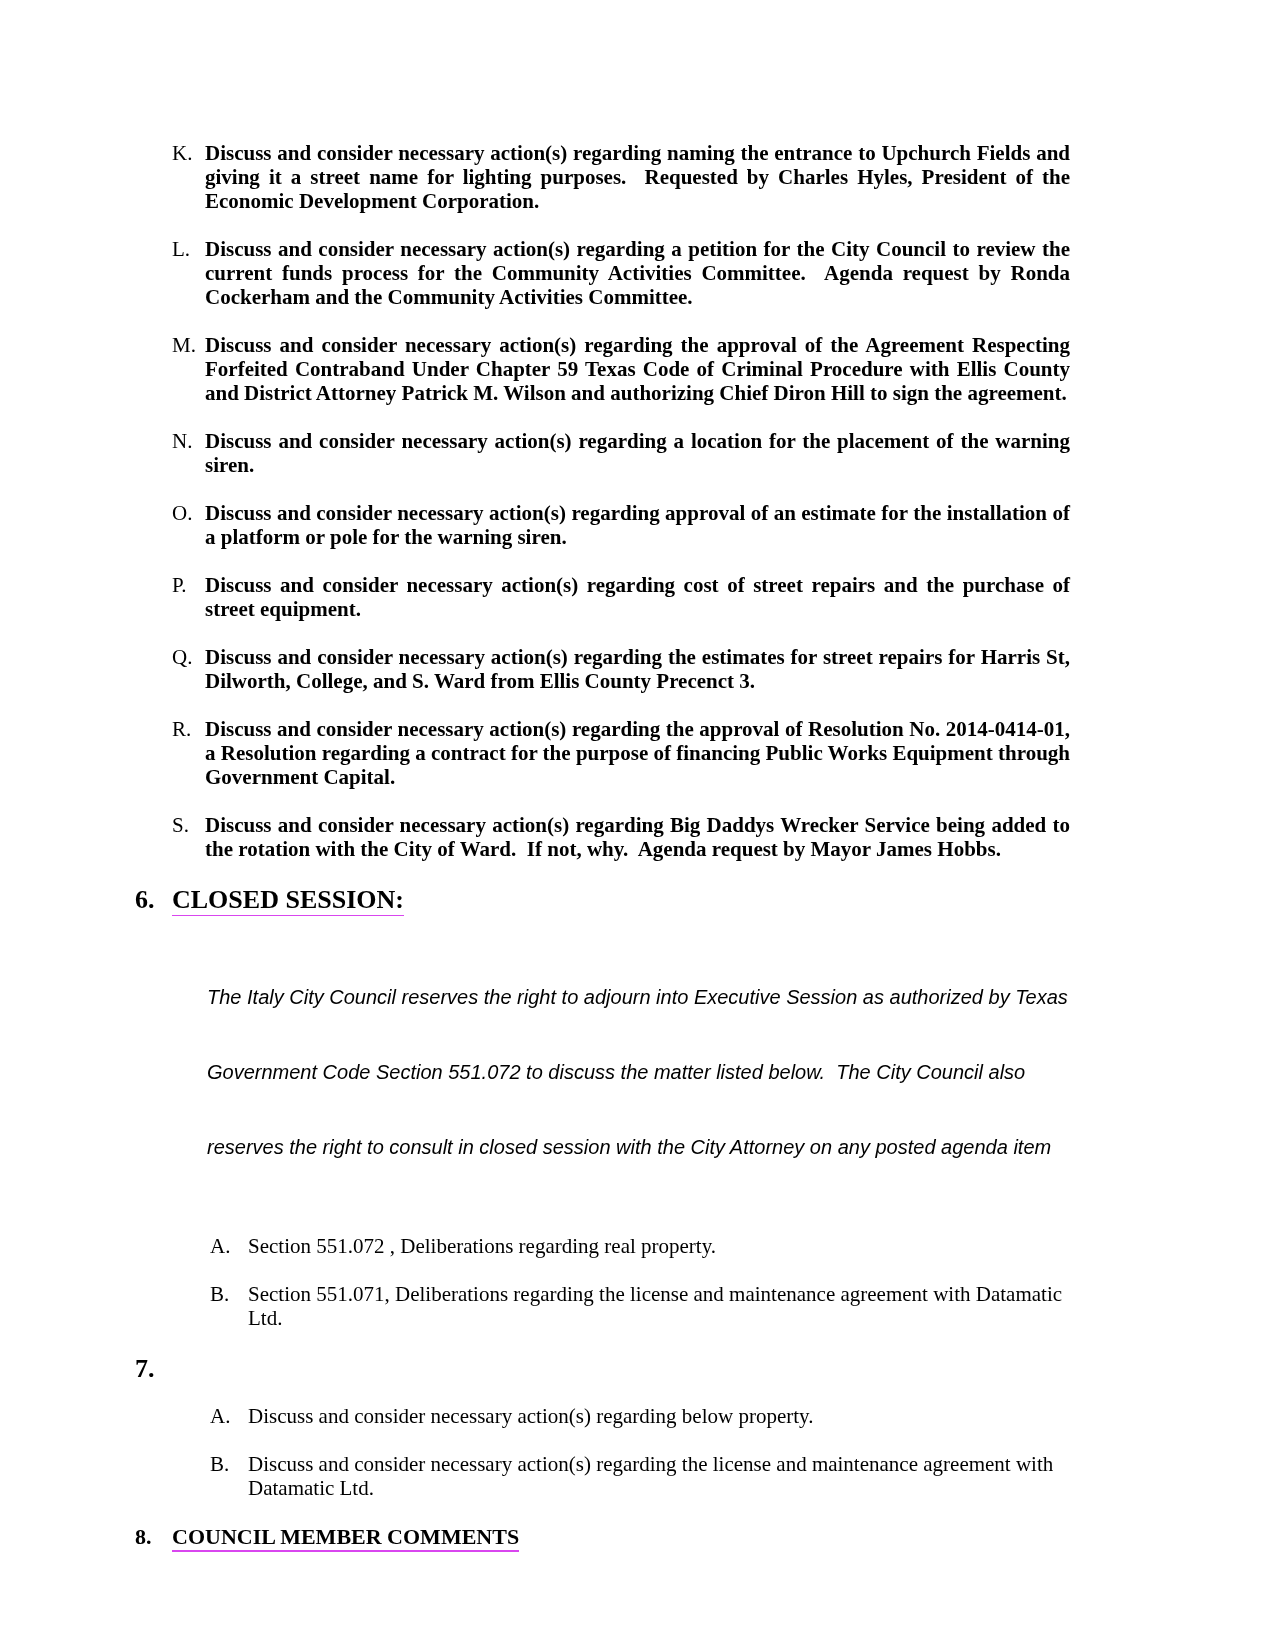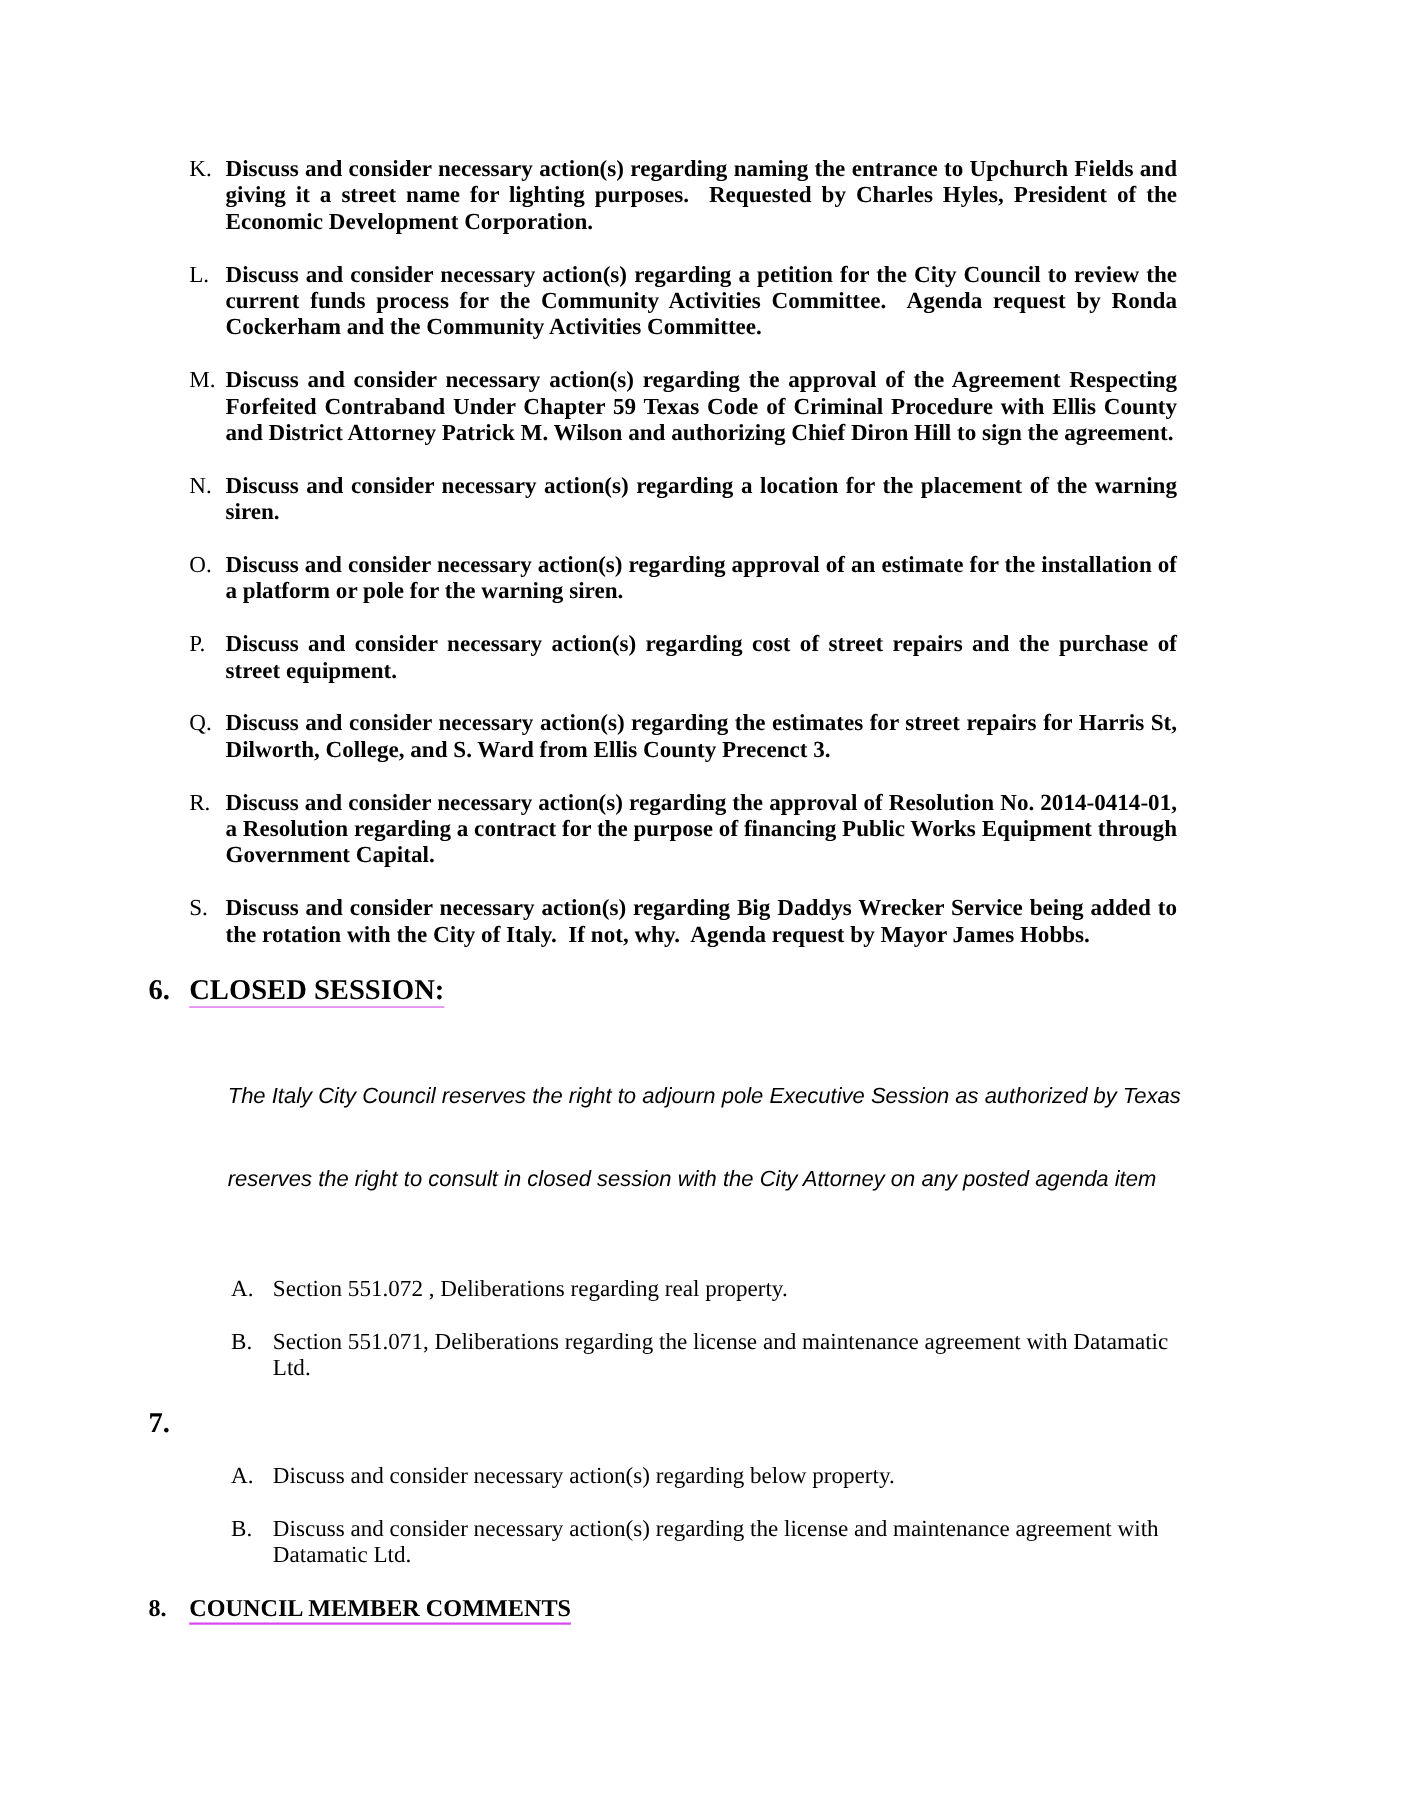--- a/index.html
+++ b/index.html
@@ -105,32 +105,33 @@
   <div class="item-row">
     <span class="lbl">Q.</span>
     <span class="txt">Discuss and consider necessary action(s) regarding the estimates for street repairs for Harris St, Dilworth, College, and S. Ward from Ellis County Precenct 3.</span>
   </div>
   <div class="item-row">
     <span class="lbl">R.</span>
     <span class="txt">Discuss and consider necessary action(s) regarding the approval of Resolution No. 2014-0414-01, a Resolution regarding a contract for the purpose of financing Public Works Equipment through Government Capital.</span>
   </div>
   <div class="item-row">
     <span class="lbl">S.</span>
-    <span class="txt">Discuss and consider necessary action(s) regarding Big Daddys Wrecker Service being added to the rotation with the City of Italy.  If not, why.  Agenda request by Mayor James Hobbs.</span>
+    <span class="txt">Discuss and consider necessary action(s) regarding Big Daddys Wrecker Service being added to the rotation with the City of Ward.  If not, why.  Agenda request by Mayor James Hobbs.</span>
   </div>
 
   <div class="section-heading">
     <span class="num">6.</span>
     <span>
       <span class="title-underline">CLOSED SESSION:</span><span></span>
     </span>
   </div>
 
   <div class="notice">
-    <div>The Italy City Council reserves the right to adjourn pole Executive Session as authorized by Texas</div>
+    <div>The Italy City Council reserves the right to adjourn into Executive Session as authorized by Texas</div>
+    <div>Government Code Section 551.072 to discuss the matter listed below.  The City Council also</div>
     <div>reserves the right to consult in closed session with the City Attorney on any posted agenda item</div>
   </div>
 
   <div class="sub-row">
     <span class="lbl">A.</span>
     <span class="txt">Section 551.072 , Deliberations regarding real property.</span>
   </div>
   <div class="sub-row">
     <span class="lbl">B.</span>
     <span class="txt">Section 551.071, Deliberations regarding the license and maintenance agreement with Datamatic Ltd.</span>

